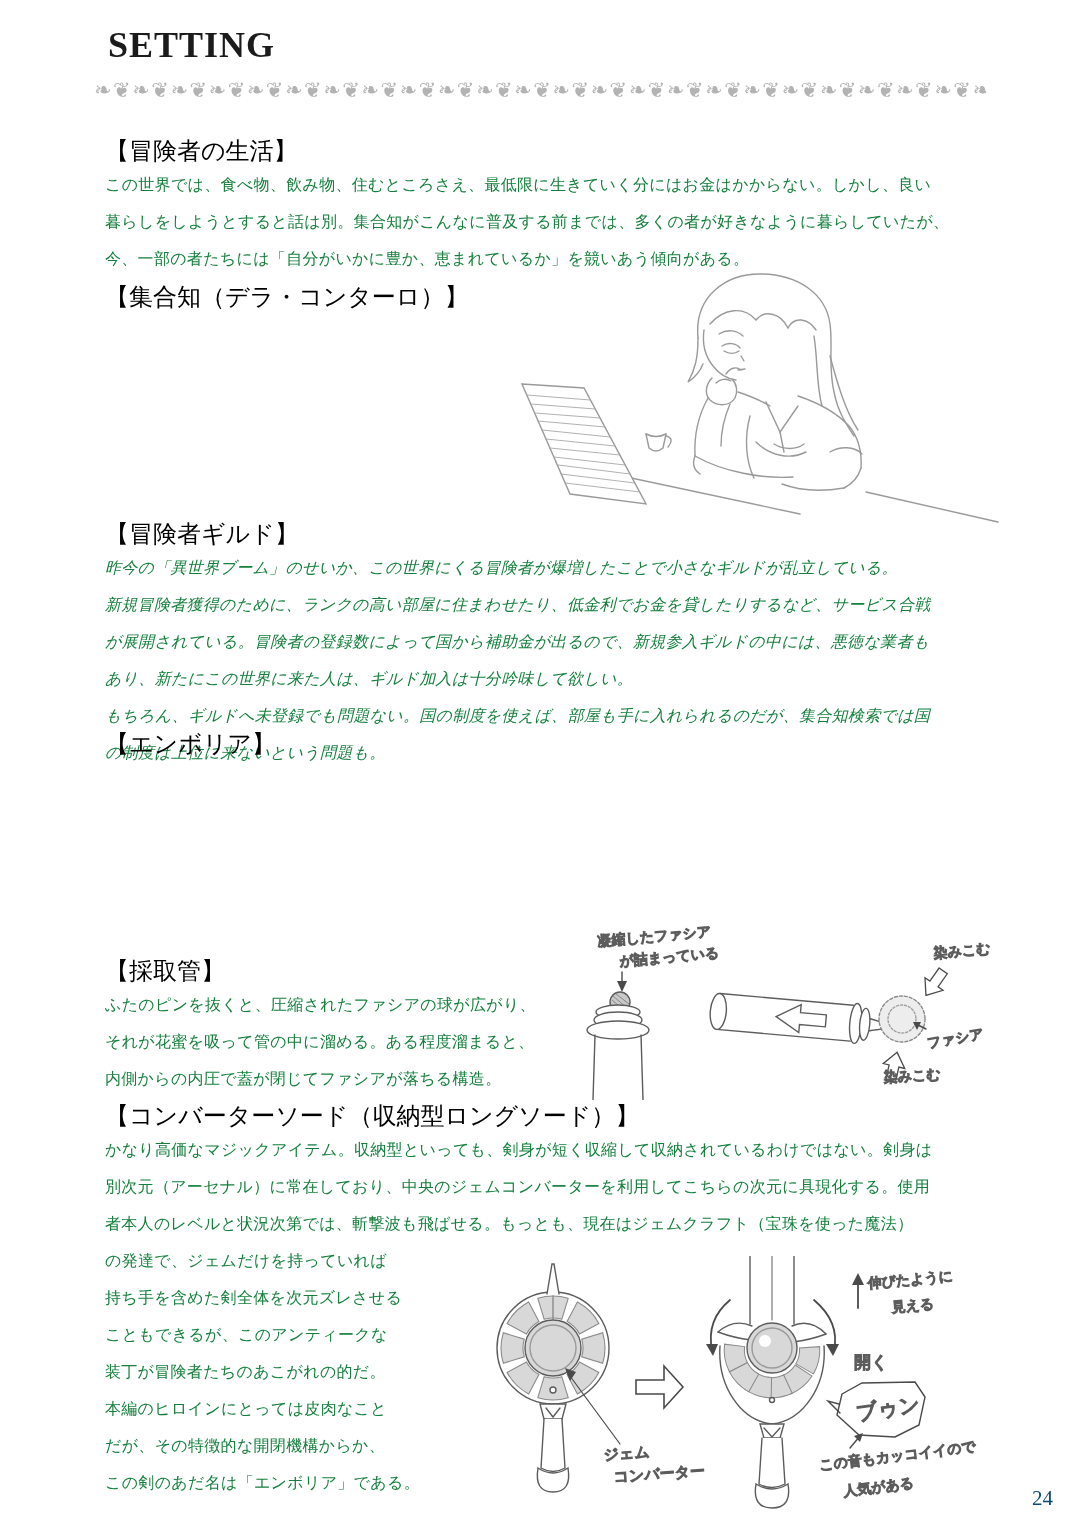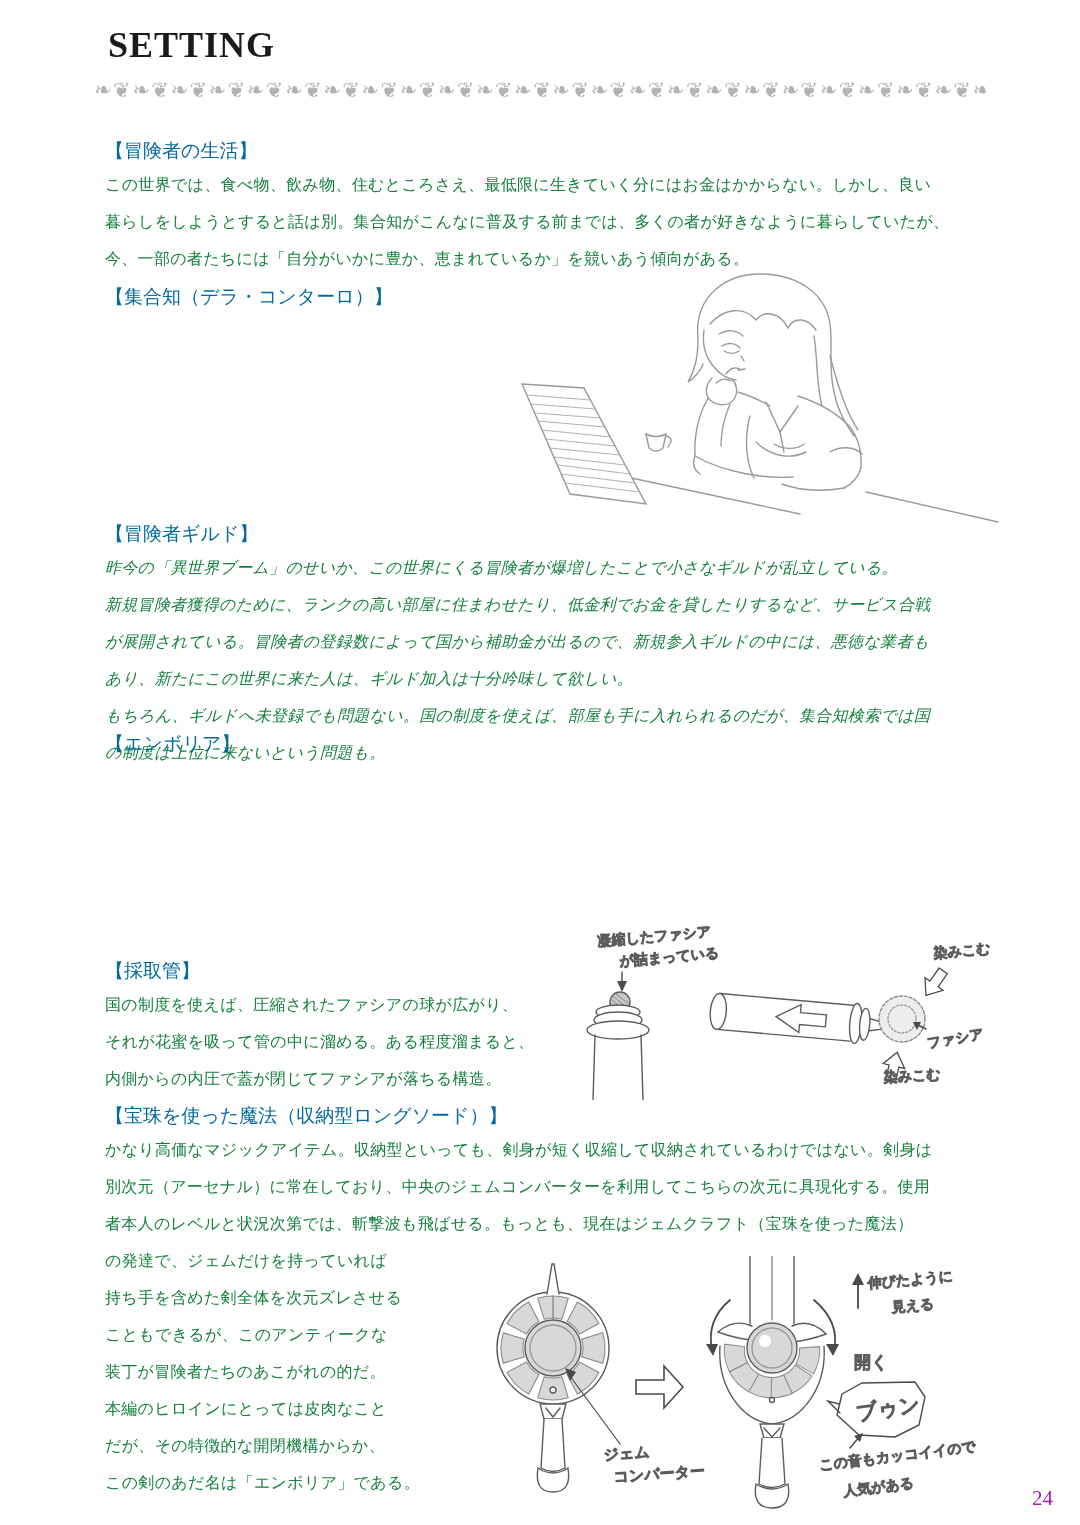--- a/index.html
+++ b/index.html
@@ -11,29 +11,29 @@
   .abs{position:absolute;}
   .doc-title{
     font-family:"Liberation Serif","DejaVu Serif",serif;
     font-weight:bold;font-size:36px;letter-spacing:1px;color:#1b1b1b;
   }
   .ornament{
     color:#b3b3b3;font-size:21px;letter-spacing:1.5px;white-space:nowrap;
     overflow:hidden;width:892px;height:32px;line-height:32px;
   }
   .sec-heading{
-    font-size:19px;font-weight:500;color:#0369a1;white-space:nowrap;line-height:30px;
+    font-size:24px;font-weight:500;color:#000000;white-space:nowrap;line-height:30px;
   }
   .sec-body{
     font-size:16px;font-weight:400;color:#15803d;line-height:37px;
     white-space:pre-line;letter-spacing:0.3px;
   }
   .page-number{
     font-family:"Liberation Serif","DejaVu Serif",serif;
-    font-size:21px;color:#a21caf;
+    font-size:21px;color:#0c4a6e;
   }
   svg text{
     font-family:"Liberation Sans","DejaVu Sans",sans-serif;
     fill:#4a4a4a;
   }
   .hand{font-size:14px;}
 </style>
 </head>
 <body>
 
@@ -117,21 +117,21 @@
   <div class="abs sec-body" style="left:105px;top:549px;width:950px;font-style:italic;">昨今の「異世界ブーム」のせいか、この世界にくる冒険者が爆増したことで小さなギルドが乱立している。
 新規冒険者獲得のために、ランクの高い部屋に住まわせたり、低金利でお金を貸したりするなど、サービス合戦
 が展開されている。冒険者の登録数によって国から補助金が出るので、新規参入ギルドの中には、悪徳な業者も
 あり、新たにこの世界に来た人は、ギルド加入は十分吟味して欲しい。
 もちろん、ギルドへ未登録でも問題ない。国の制度を使えば、部屋も手に入れられるのだが、集合知検索では国
 の制度は上位に来ないという問題も。</div>
 
   <div class="abs sec-heading" style="left:105px;top:729px;">【エンボリア】</div>
 
   <div class="abs sec-heading" style="left:105px;top:956px;">【採取管】</div>
-  <div class="abs sec-body" style="left:105px;top:986px;width:500px;">国の制度を使えば、圧縮されたファシアの球が広がり、
+  <div class="abs sec-body" style="left:105px;top:986px;width:500px;">ふたのピンを抜くと、圧縮されたファシアの球が広がり、
 それが花蜜を吸って管の中に溜める。ある程度溜まると、
 内側からの内圧で蓋が閉じてファシアが落ちる構造。</div>
 
   <svg class="abs" style="left:568px;top:926px;" width="444" height="174" viewBox="0 0 444 174">
     <g stroke="#5c5c5c" stroke-width="1.4" fill="none" stroke-linecap="round">
 
       <text x="30" y="20" class="hand" transform="rotate(-5 30 20)">凝縮したファシア</text>
       <text x="52" y="40" class="hand" transform="rotate(-5 52 40)">が詰まっている</text>
       <line x1="54" y1="46" x2="54" y2="60" stroke="#4a4a4a"></line>
       <polygon points="54,66 49,55 59,55" fill="#4a4a4a" stroke="none"></polygon>
@@ -174,21 +174,21 @@
 
       <line x1="358" y1="103" x2="348" y2="98" stroke="#4a4a4a"></line>
       <polygon points="345,96 353,96 349,104" fill="#4a4a4a" stroke="none"></polygon>
 
       <text x="366" y="32" class="hand" transform="rotate(-5 366 32)">染みこむ</text>
       <text x="360" y="122" class="hand" transform="rotate(-10 360 122)">ファシア</text>
       <text x="316" y="156" class="hand" transform="rotate(-3 316 156)">染みこむ</text>
     </g>
   </svg>
 
-  <div class="abs sec-heading" style="left:105px;top:1101px;">【宝珠を使った魔法（収納型ロングソード）】</div>
+  <div class="abs sec-heading" style="left:105px;top:1101px;">【コンバーターソード（収納型ロングソード）】</div>
   <div class="abs sec-body" style="left:105px;top:1131px;width:950px;">かなり高価なマジックアイテム。収納型といっても、剣身が短く収縮して収納されているわけではない。剣身は
 別次元（アーセナル）に常在しており、中央のジェムコンバーターを利用してこちらの次元に具現化する。使用
 者本人のレベルと状況次第では、斬撃波も飛ばせる。もっとも、現在はジェムクラフト（宝珠を使った魔法）
 の発達で、ジェムだけを持っていれば
 持ち手を含めた剣全体を次元ズレさせる
 こともできるが、このアンティークな
 装丁が冒険者たちのあこがれの的だ。
 本編のヒロインにとっては皮肉なこと
 だが、その特徴的な開閉機構からか、
 この剣のあだ名は「エンボリア」である。</div>

